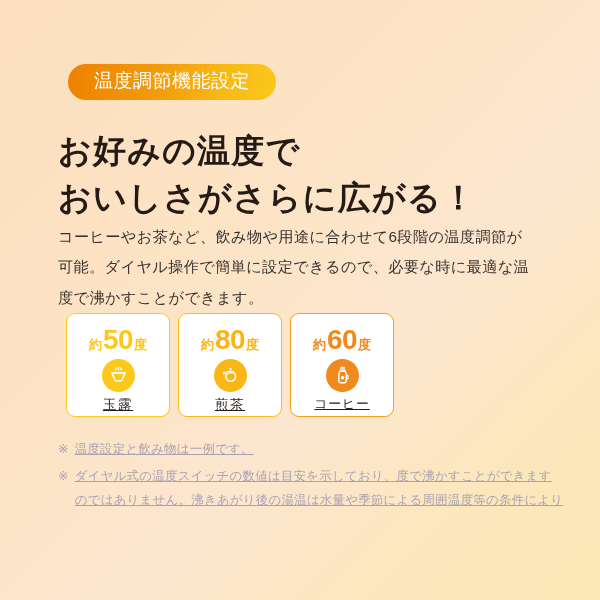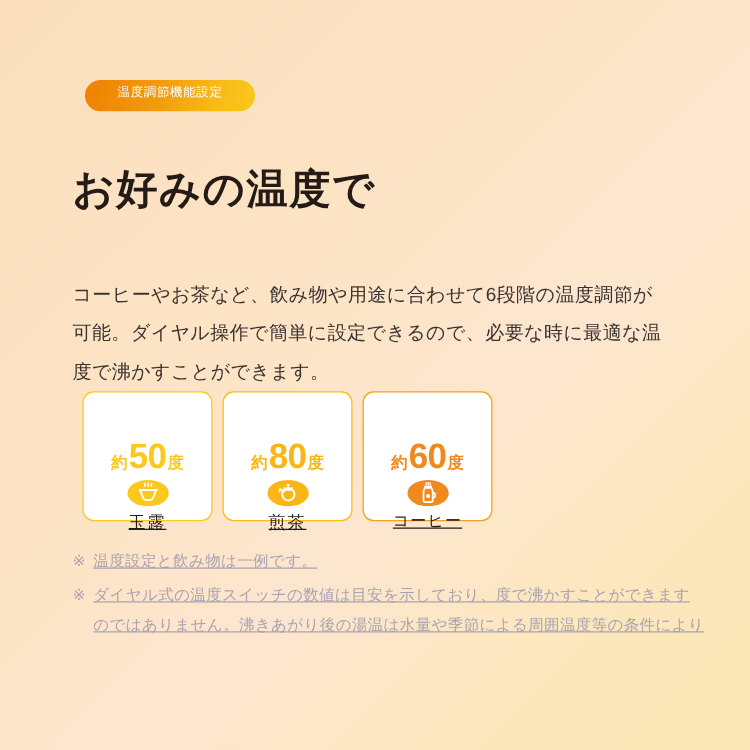--- a/index.html
+++ b/index.html
@@ -34,21 +34,21 @@
     position: absolute;
     left: 68px;
     top: 64px;
   }
   .badge {
     display: inline-block;
     padding: 5px 26px 7px 26px;
     border-radius: 999px;
     background: linear-gradient(100deg, #EE8100 0%, #F29D0C 45%, #F8B916 75%, #FBC81C 100%);
     color: #FFFFFF;
-    font-size: 10px;
+    font-size: 19px;
     line-height: 1.25;
     letter-spacing: 0.5px;
     white-space: nowrap;
     text-align: center;
   }
 
   
   .headline {
     position: absolute;
     left: 58px;
@@ -102,21 +102,21 @@
     display: flex;
     align-items: baseline;
     justify-content: center;
     color: #FBC81B;
     line-height: 1;
     margin-bottom: 5px;
   }
   .card.c2 .temp { color: #FAB617; }
   .card.c3 .temp { color: #F08A1E; }
   .temp .pre  { font-size: 13px; font-weight: bold; letter-spacing: 0; }
-  .temp .num  { font-size: 28px; font-weight: bold; letter-spacing: -0.5px; padding: 0 1px; margin-top: 25px; }
+  .temp .num  { font-size: 28px; font-weight: bold; letter-spacing: -0.5px; padding: 0 1px; }
   .temp .post { font-size: 13px; font-weight: bold; }
 
   .icon-circle {
     width: 33px;
     height: 33px;
     border-radius: 50%;
     background: #FBC81B;
     display: flex;
     align-items: center;
     justify-content: center;
@@ -155,20 +155,21 @@
 <body>
 
 <div class="page">
 
   <div class="badge-row">
     <span class="badge">温度調節機能設定</span>
   </div>
 
   <h1 class="headline">
     <span class="line">お好みの温度で</span>
+    <span class="line">おいしさがさらに広がる！</span>
   </h1>
 
   <div class="body-copy">
     <span class="line">コーヒーやお茶など、飲み物や用途に合わせて6段階の温度調節が</span>
     <span class="line">可能。ダイヤル操作で簡単に設定できるので、必要な時に最適な温</span>
     <span class="line">度で沸かすことができます。</span>
   </div>
 
   <div class="cards">
 

